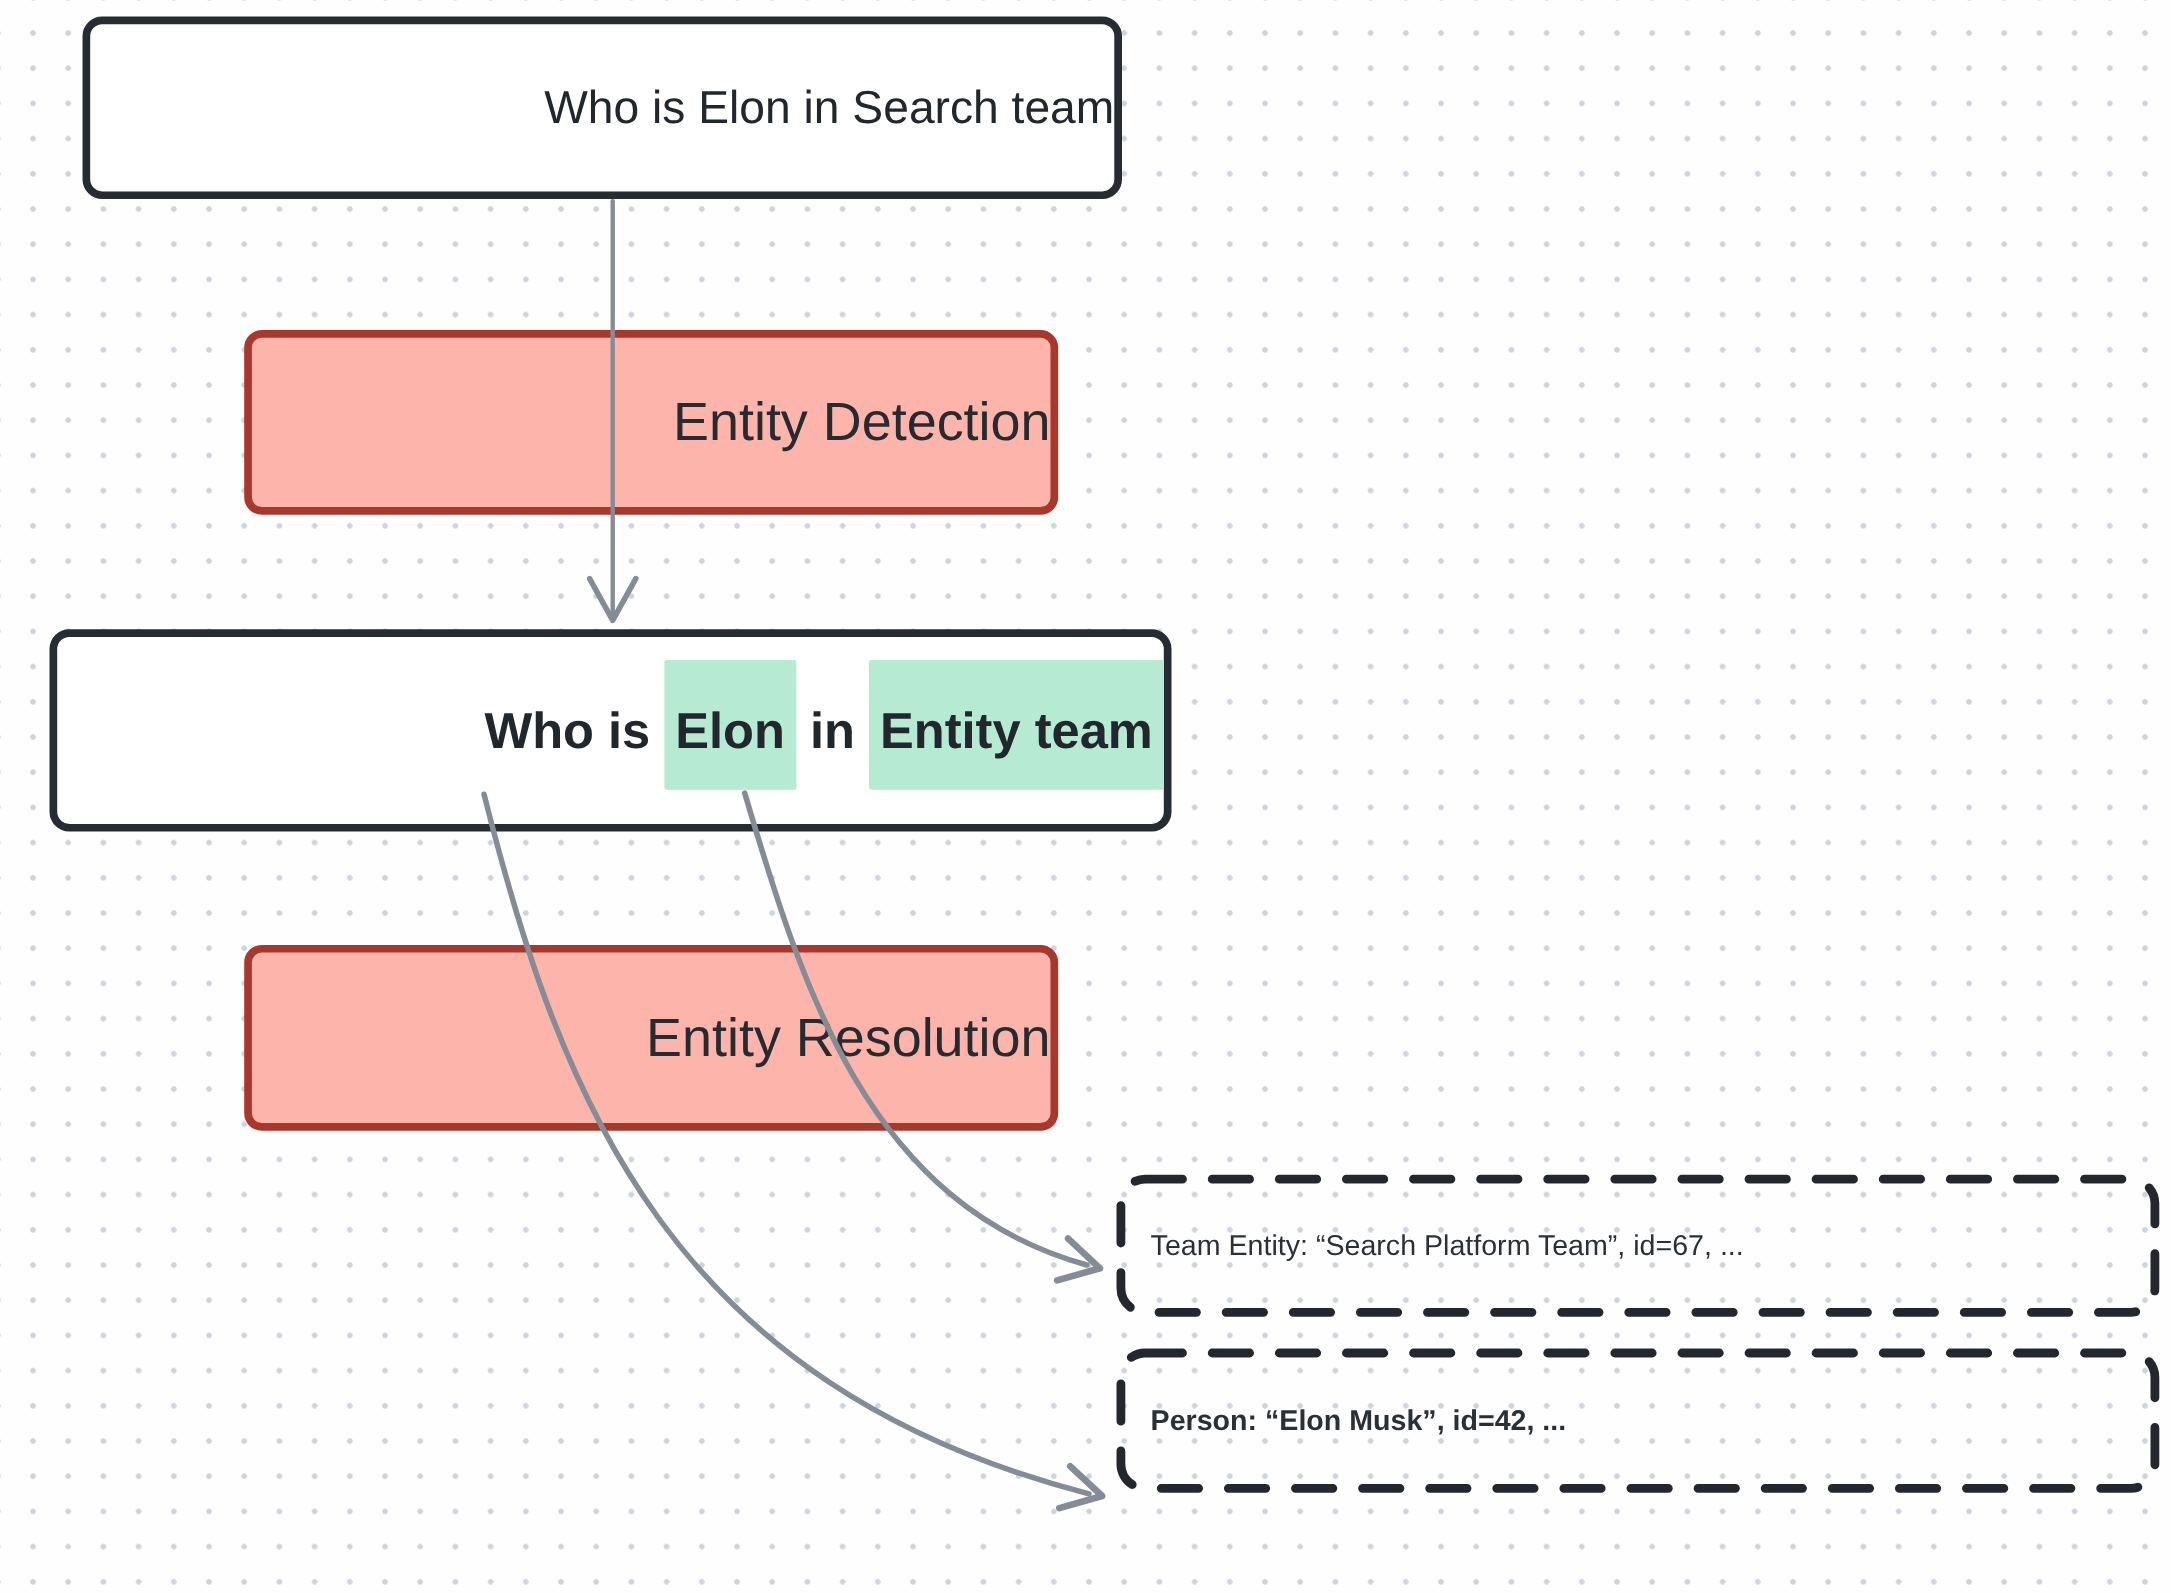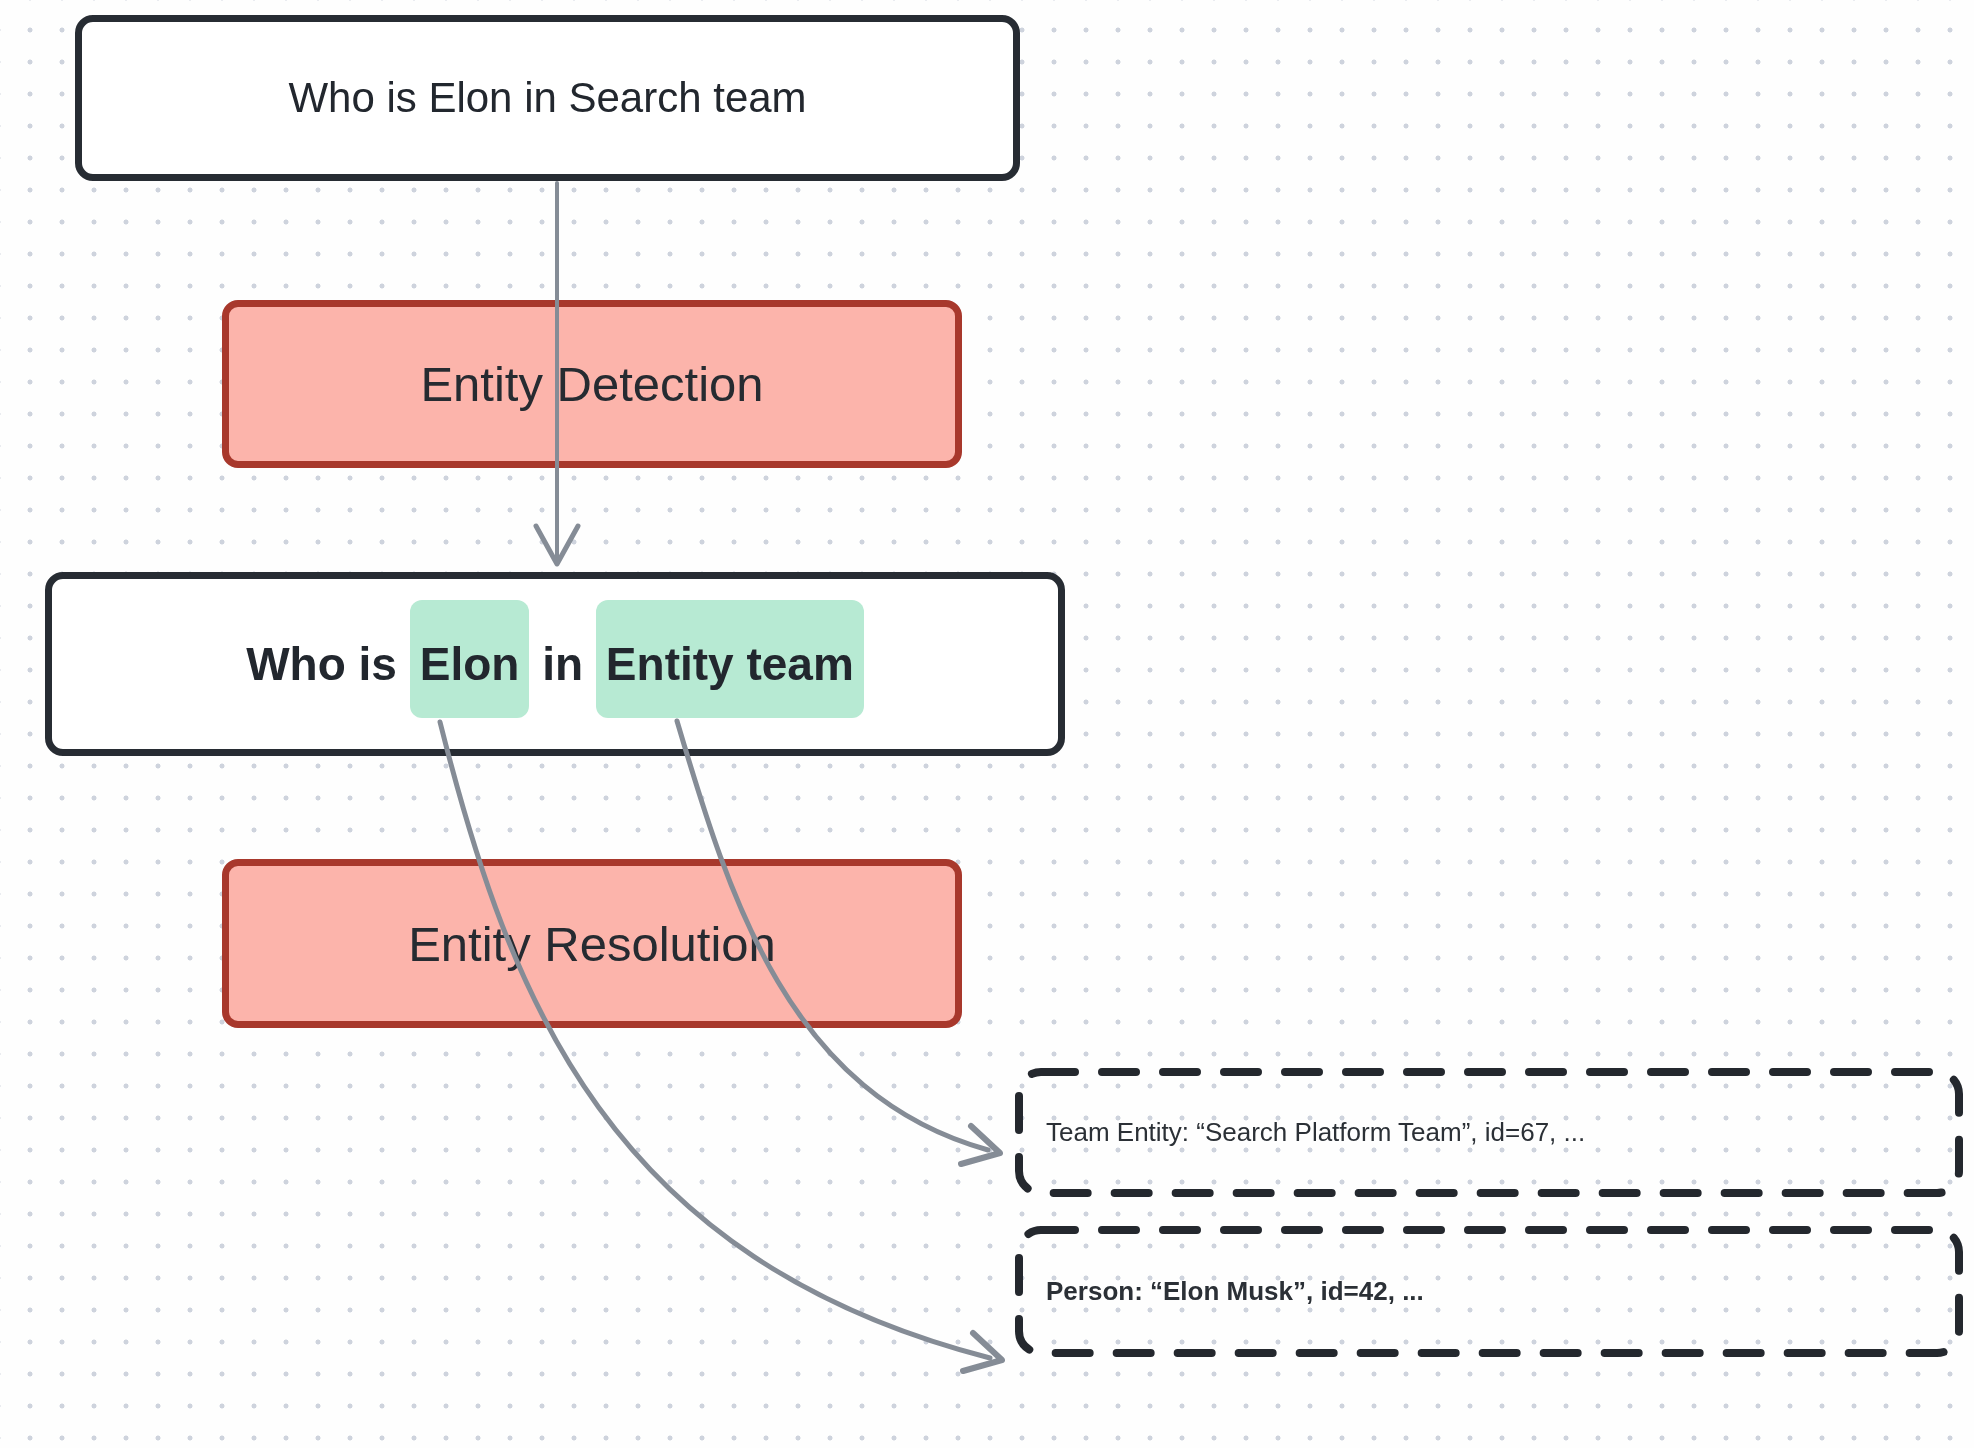--- a/index.html
+++ b/index.html
@@ -7,21 +7,21 @@
     position:relative;
     width:1974px;height:1448px;
     font-family:"Liberation Sans", sans-serif;
     background-color:#fefefe;
     background-image:radial-gradient(circle, #ced3dd 2.2px, rgba(0,0,0,0) 2.8px);
     background-size:32px 32px;
     background-position:14px 14px;
     overflow:hidden;
   }
   .node{position:absolute;box-sizing:border-box;display:flex;align-items:center;}
-  .centered{justify-content:center;}
+  .centered{justify-content:flex-end;}
 
   .query-box{
     background:#ffffff;
     border:7px solid #272c33;
     border-radius:18px;
     z-index:1;
   }
   .query1{left:75px;top:15px;width:945px;height:166px;}
   .query1 .label{font-size:42px;color:#22272e;}
 
@@ -36,21 +36,21 @@
   .resolution{left:222px;top:859px;width:740px;height:169px;}
 
   .query2{left:45px;top:572px;width:1020px;height:184px;z-index:1;}
   .query2 .qtext{
     font-size:46px;font-weight:bold;color:#22272e;white-space:pre;
     position:relative;
   }
   .hl{
     background:#b7ead3;
     padding:38px 10px 28px 10px;
-    border-radius:12px;
+    border-radius:2px;
     -webkit-box-decoration-break:clone;
     box-decoration-break:clone;
   }
 
   .dashed{
     z-index:1;
     background:transparent;
   }
   .dashed .label{
     font-size:26px;color:#2b3036;

